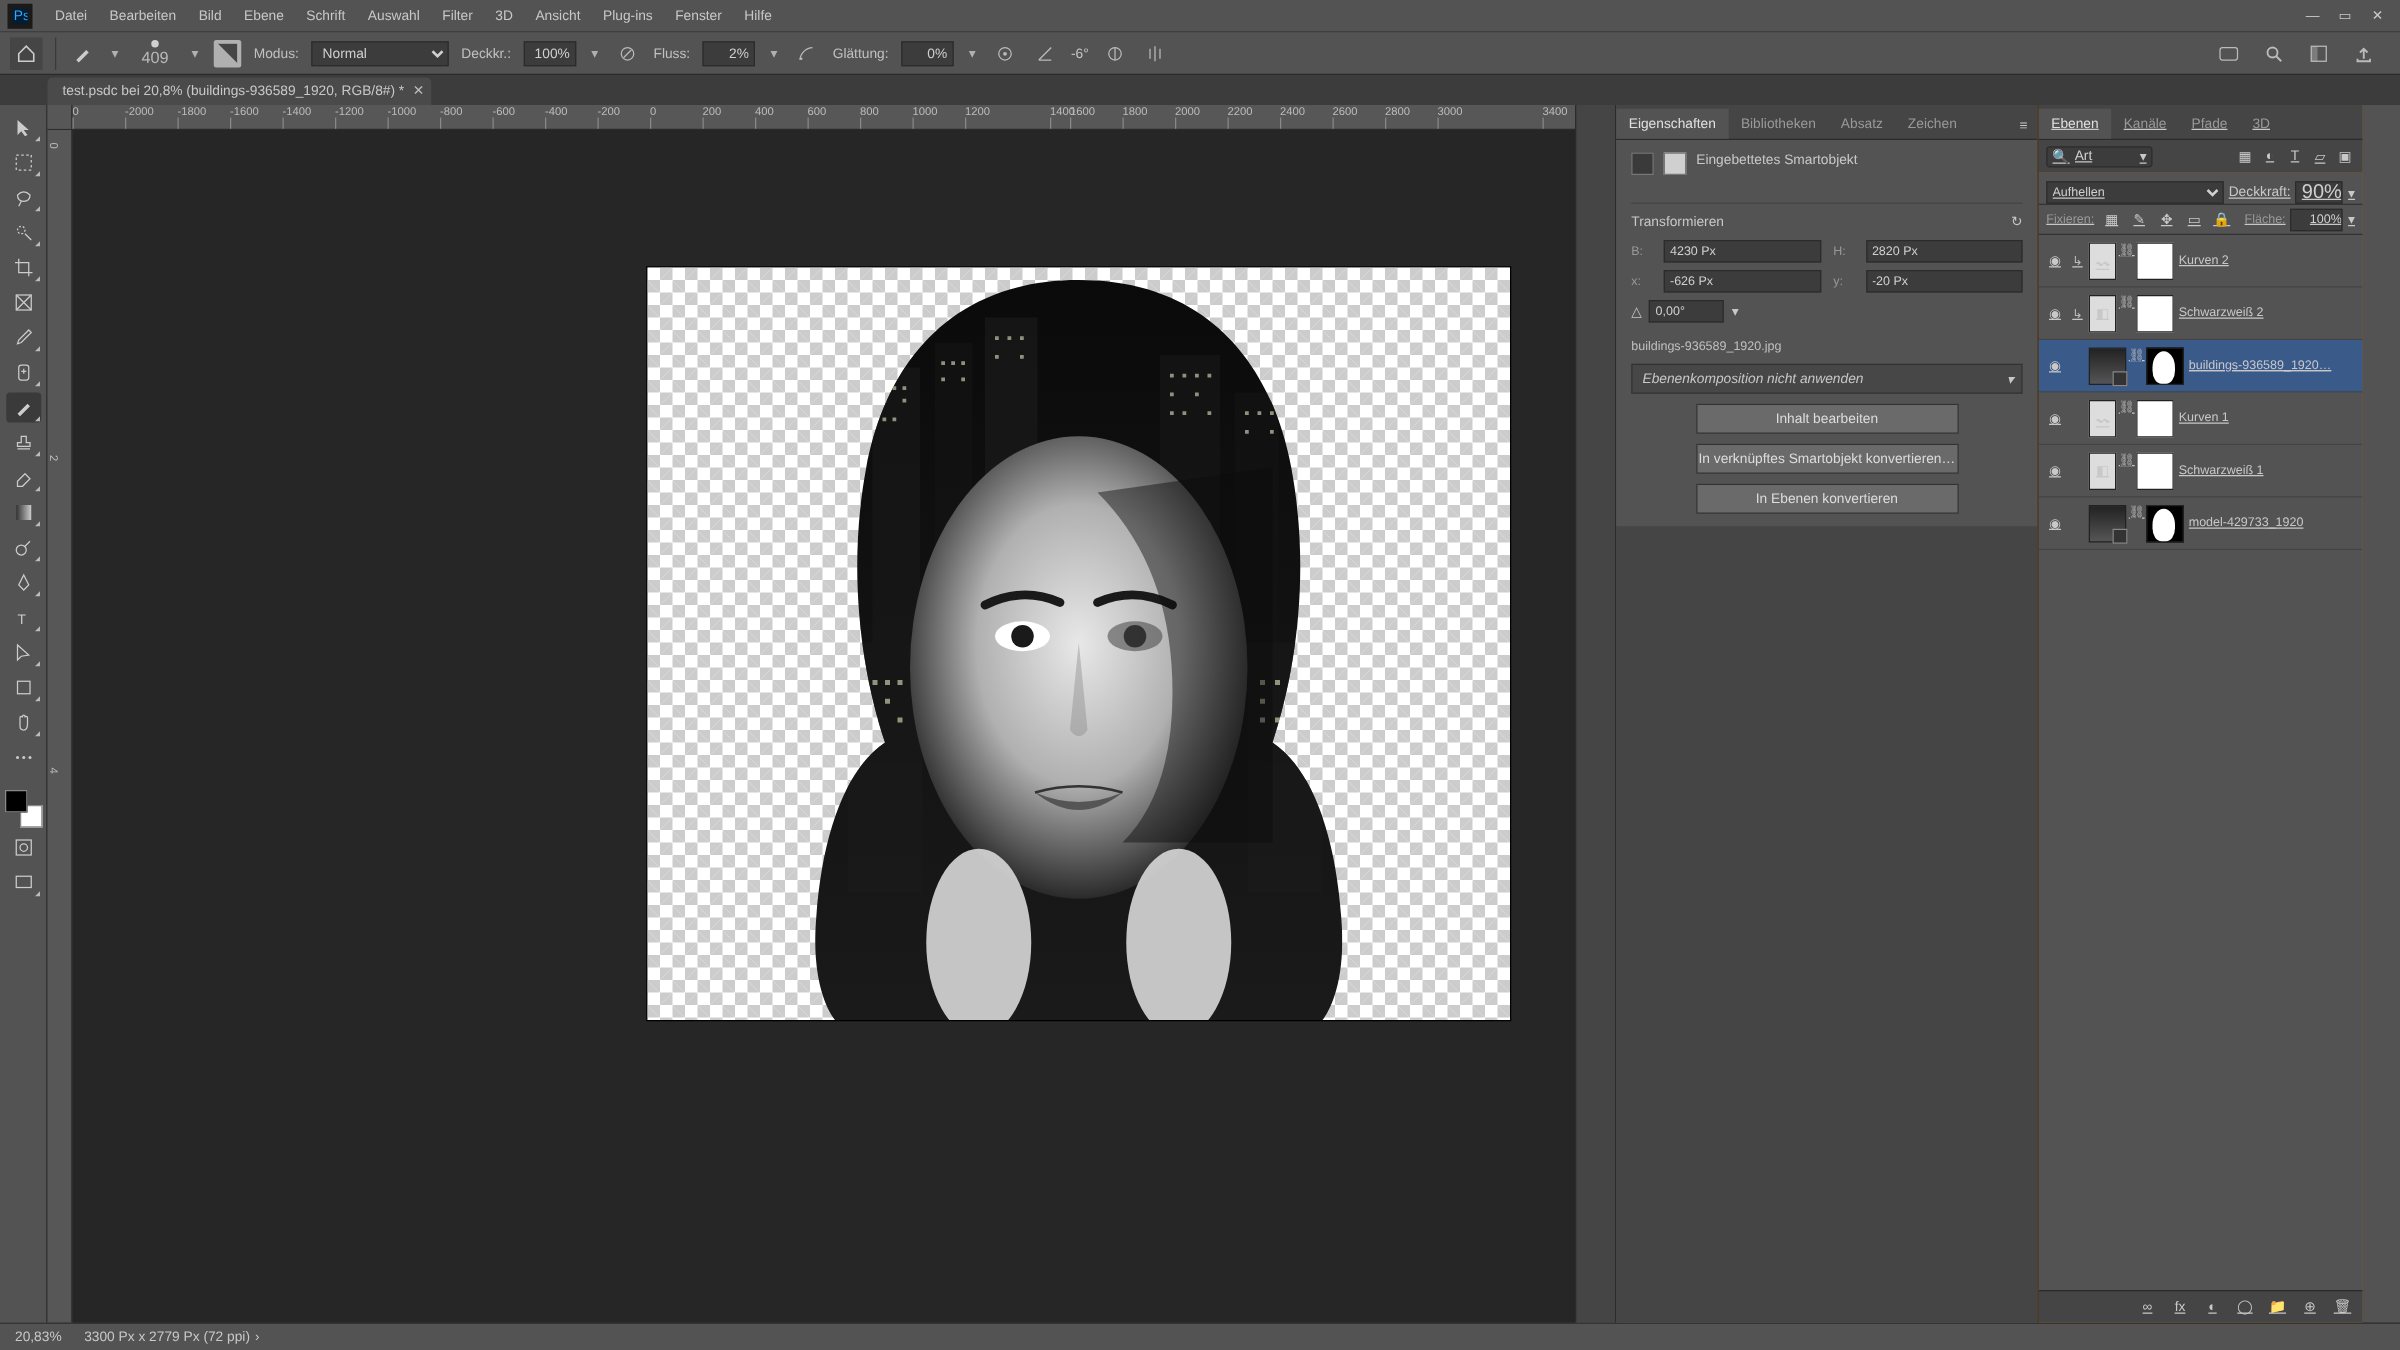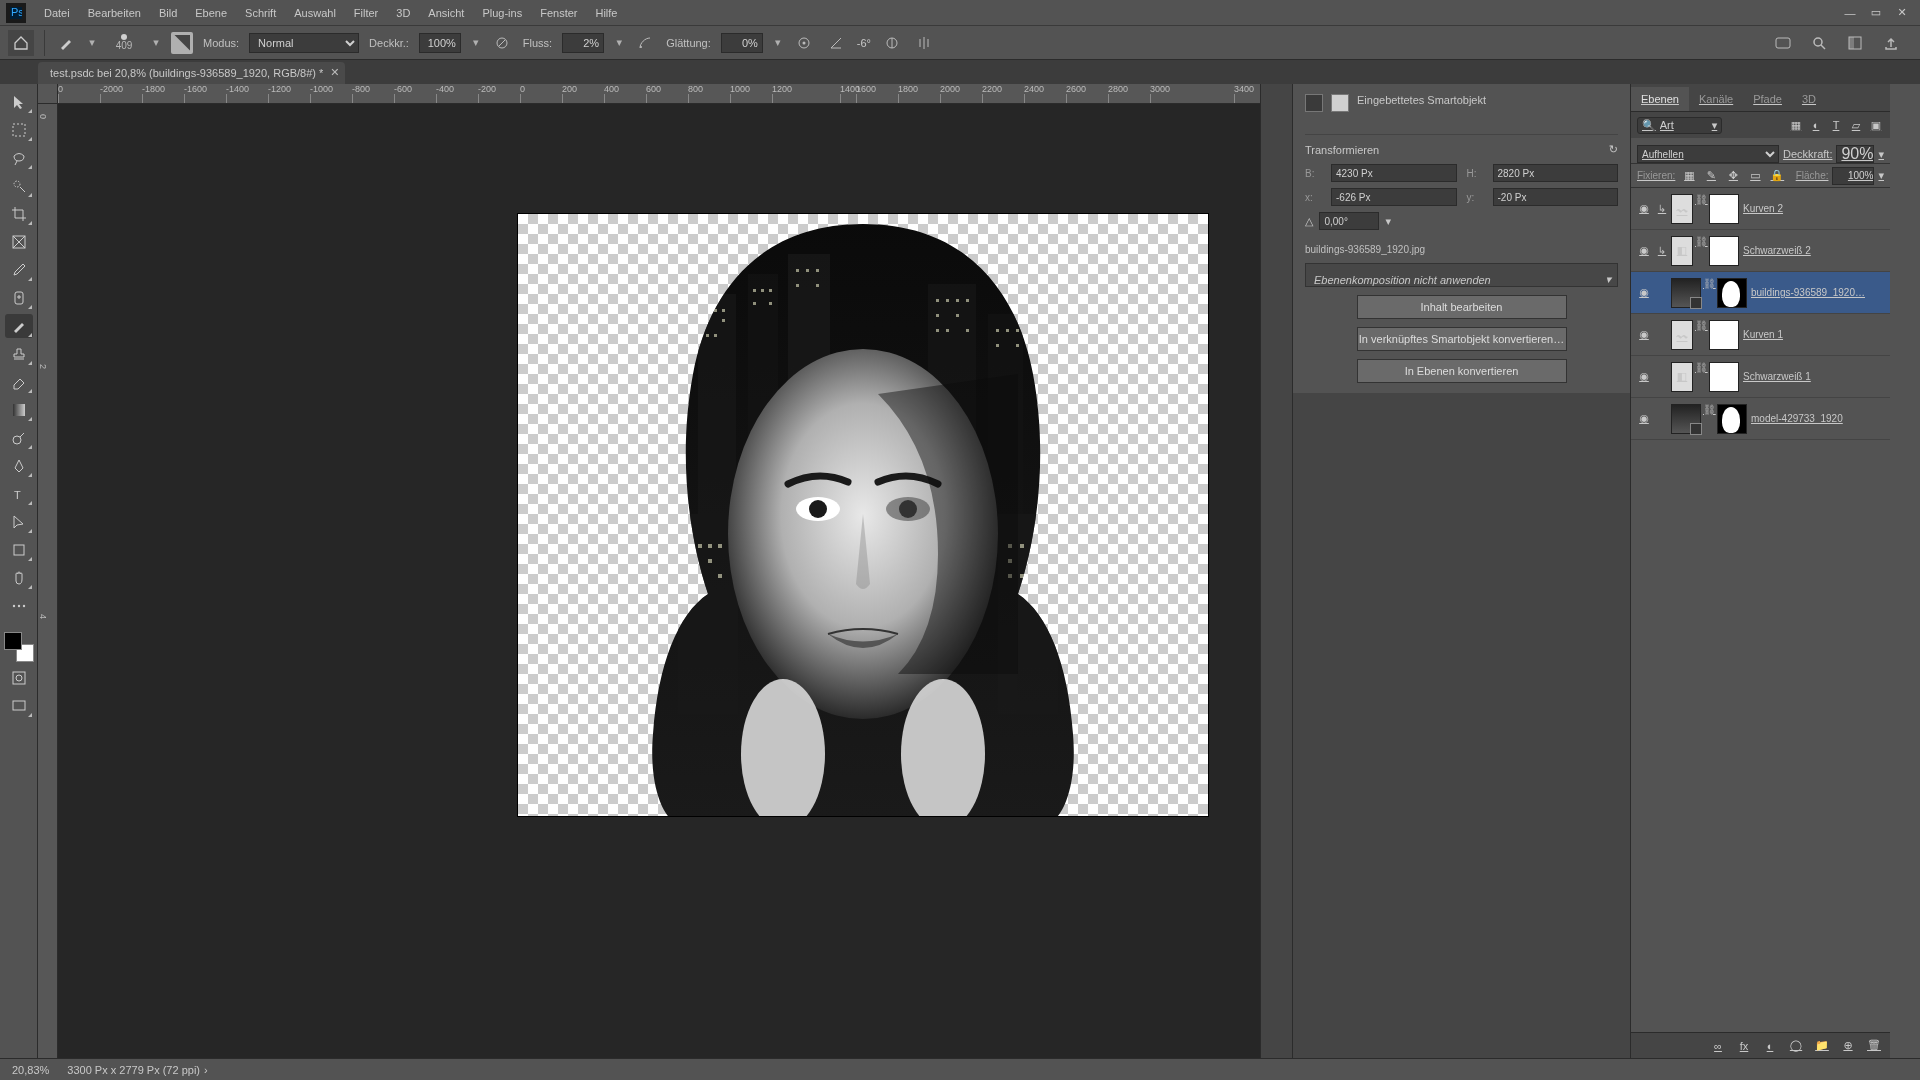--- a/index.html
+++ b/index.html
@@ -11,21 +11,21 @@
 .menubar .menu-item { padding:4px 8px; cursor:default; }
 .menubar .spacer { flex:1; }
 .menubar .win-btn { width:20px; height:14px; margin:0 2px; display:flex; align-items:center; justify-content:center; }
 
 
 .optbar { height:34px; background:#535353; display:flex; align-items:center; padding:0 8px; gap:10px; border-bottom:1px solid #2b2b2b; }
 .optbar .home-btn { width:26px; height:26px; background:#454545; display:flex; align-items:center; justify-content:center; }
 .optbar .sep { width:1px; height:26px; background:#3a3a3a; }
 .optbar .brush-prev { width:34px; height:26px; display:flex; flex-direction:column; align-items:center; justify-content:center; }
 .optbar .brush-dot { width:6px; height:6px; border-radius:50%; background:#d0d0d0; }
-.optbar .brush-size { font-size:10px; color:#b8b8b8; }
+.optbar .brush-size { font-size:13px; color:#b8b8b8; }
 .optbar .drop-caret { width:10px; height:10px; display:flex; align-items:center; justify-content:center; color:#b0b0b0; }
 .optbar .icon-square { width:22px; height:22px; background:#b0b0b0; border-radius:2px; position:relative; }
 .optbar .icon-square::after { content:""; position:absolute; inset:3px; background:#454545; clip-path:polygon(0 0,100% 0,100% 100%); }
 .optbar label { color:#c0c0c0; }
 .optbar select,.optbar input[type=text] { background:#3c3c3c; border:1px solid #2b2b2b; color:#d0d0d0; height:20px; padding:0 4px; }
 .optbar .opt-select { width:110px; }
 .optbar .opt-num { width:42px; text-align:right; }
 .optbar .icon-btn { width:22px; height:22px; display:flex; align-items:center; justify-content:center; }
 .optbar .right-group { margin-left:auto; display:flex; gap:14px; align-items:center; padding-right:10px; }
 
@@ -81,21 +81,21 @@
 .prop-hdr .thumb2 { width:18px; height:18px; background:#d0d0d0; border:1px solid #777; }
 .prop-section { border-top:1px solid #444; padding-top:8px; margin-top:6px; }
 .prop-section h4 { font-weight:normal; color:#d0d0d0; margin-bottom:8px; display:flex; align-items:center; }
 .prop-section .reset-icon { margin-left:auto; }
 .prop-grid { display:grid; grid-template-columns:16px 1fr 16px 1fr; gap:6px 10px; align-items:center; }
 .prop-grid .lbl { color:#999; font-size:10px; }
 .prop-grid input { background:#3c3c3c; border:1px solid #2b2b2b; color:#d0d0d0; width:100%; height:18px; padding:0 4px; font-size:10px; }
 .ang-row { display:flex; align-items:center; gap:6px; margin-top:6px; }
 .ang-row input { background:#3c3c3c; border:1px solid #2b2b2b; color:#d0d0d0; width:60px; height:18px; padding:0 4px; font-size:10px; }
 .filename { margin-top:14px; color:#c0c0c0; font-size:10px; }
-.layercomp-field { margin-top:8px; background:#474747; border:1px solid #333; height:24px; display:flex; align-items:flex-end; padding:0 8px; color:#888; font-style:italic; position:relative; }
+.layercomp-field { margin-top:8px; background:#474747; border:1px solid #333; height:24px; display:flex; align-items:center; padding:0 8px; color:#888; font-style:italic; position:relative; }
 .layercomp-field .dd { position:absolute; right:6px; }
 .action-btn { display:block; width:210px; margin:8px auto 0; background:#6a6a6a; border:1px solid #333; height:24px; color:#ddd; text-align:center; line-height:22px; }
 .panel1 .filler { flex:1; background:#454545; }
 
 
 .layers-toolbar { height:26px; background:#454545; display:flex; align-items:center; padding:0 6px; gap:8px; }
 .layers-toolbar .search { display:flex; align-items:center; gap:4px; background:#3c3c3c; border:1px solid #2b2b2b; padding:1px 4px; border-radius:3px; }
 .layers-toolbar .search input { background:transparent; border:none; color:#d0d0d0; width:48px; }
 .layers-toolbar .filter-icons { display:flex; gap:4px; margin-left:auto; }
 .layers-toolbar .filter-icons span { width:16px; height:16px; display:inline-flex; align-items:center; justify-content:center; }
@@ -558,20 +558,27 @@
           </div>
         </div>
       </div>
     </div>
   </div>
 
   <div class="rcol">
     <div class="vtabstrip"></div>
 
     <div class="panel1">
+      <div class="panel-tabs">
+        <div class="panel-tab active">Eigenschaften</div>
+        <div class="panel-tab">Bibliotheken</div>
+        <div class="panel-tab">Absatz</div>
+        <div class="panel-tab">Zeichen</div>
+        <div class="menu">≡</div>
+      </div>
       <div class="prop-body">
         <div class="prop-hdr">
           <div class="thumb"></div>
           <div class="thumb2"></div>
           <span>Eingebettetes Smartobjekt</span>
         </div>
         <div class="prop-section">
           <h4>
               <span>Transformieren</span>
               <span class="reset-icon">↻</span>

